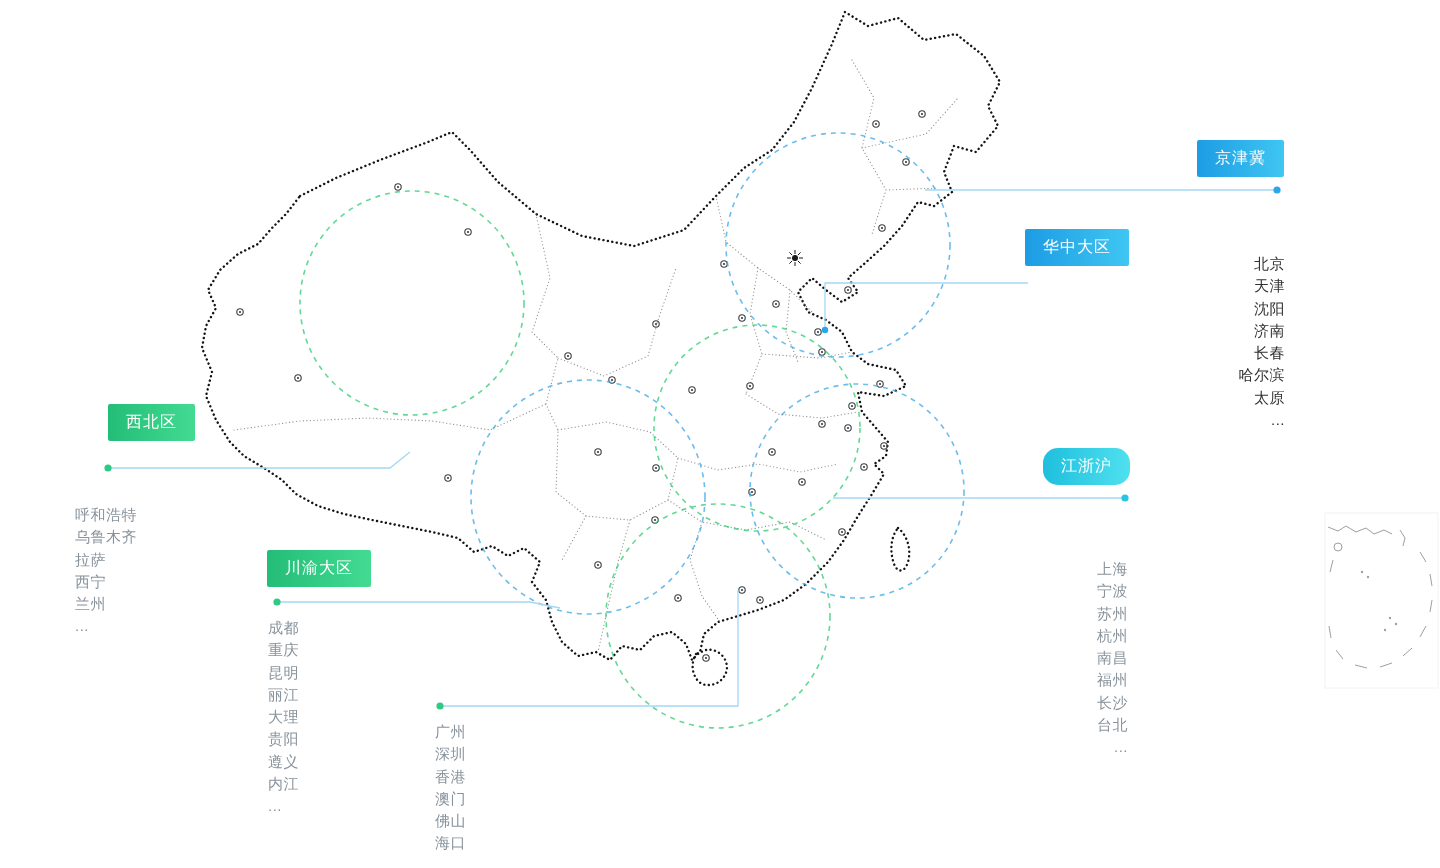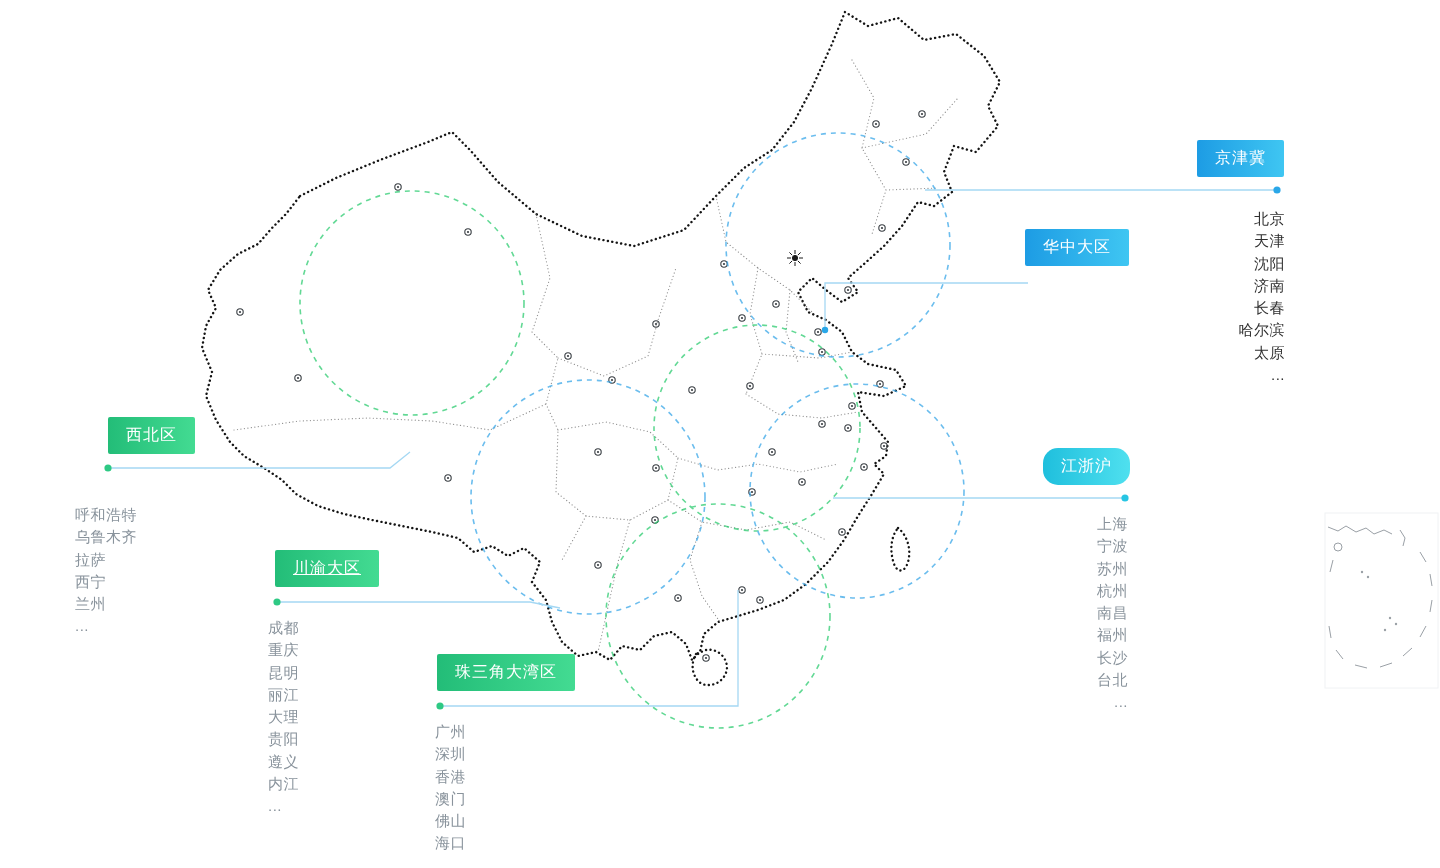--- a/index.html
+++ b/index.html
@@ -15,21 +15,21 @@
     box-sizing:border-box;cursor:pointer;
   }
   .tag.blue {background:linear-gradient(90deg,#1d9ce4,#3fc6f2);}
   .tag.green{background:linear-gradient(90deg,#23bd78,#43db92);}
   .tag.cyan {background:linear-gradient(90deg,#1fbfdd,#4fe0ef);border-radius:15px;}
   .citylist{
     position:absolute;font-size:15px;line-height:22.3px;color:#89939c;
     letter-spacing:0.5px;white-space:nowrap;
   }
   .citylist.dark{color:#2f2f2f;}
-  .citylist.right{text-align:right;}
+  .citylist.right{text-align:right;margin-top:45px;}
 </style>
 </head>
 <body>
 
 <div id="stage">
 
   <svg id="map-svg" viewBox="0 0 1440 868" xmlns="http://www.w3.org/2000/svg">
     <defs>
       <g id="mk">
         <circle r="3.2" fill="none" stroke="#3a3f44" stroke-width="1.1"></circle>
@@ -167,23 +167,22 @@
         <circle cx="1368" cy="577" r="1.2"></circle>
         <circle cx="1390" cy="618" r="1.2"></circle>
         <circle cx="1396" cy="624" r="1.2"></circle>
         <circle cx="1385" cy="630" r="1.2"></circle>
       </g>
     </g>
   </svg>
 
   <div class="tag blue" style="left:1197px;top:140px;">京津冀</div>
   <div class="tag blue" style="left:1025px;top:229px;">华中大区</div>
-  <div class="tag green" style="left:108px;top:417px;">西北区</div>
-  <div class="tag green" style="left:275px;top:550px;text-decoration:underline;">川渝大区</div>
-  <div class="tag green" style="left:437px;top:654px;">珠三角大湾区</div>
+  <div class="tag green" style="left:108px;top:404px;">西北区</div>
+  <div class="tag green" style="left:267px;top:550px;">川渝大区</div>
   <div class="tag cyan" style="left:1043px;top:448px;">江浙沪</div>
 
   <div class="citylist dark right" style="right:155px;top:208px;">
       <div class="city">北京</div>
       <div class="city">天津</div>
       <div class="city">沈阳</div>
       <div class="city">济南</div>
       <div class="city">长春</div>
       <div class="city">哈尔滨</div>
       <div class="city">太原</div>

